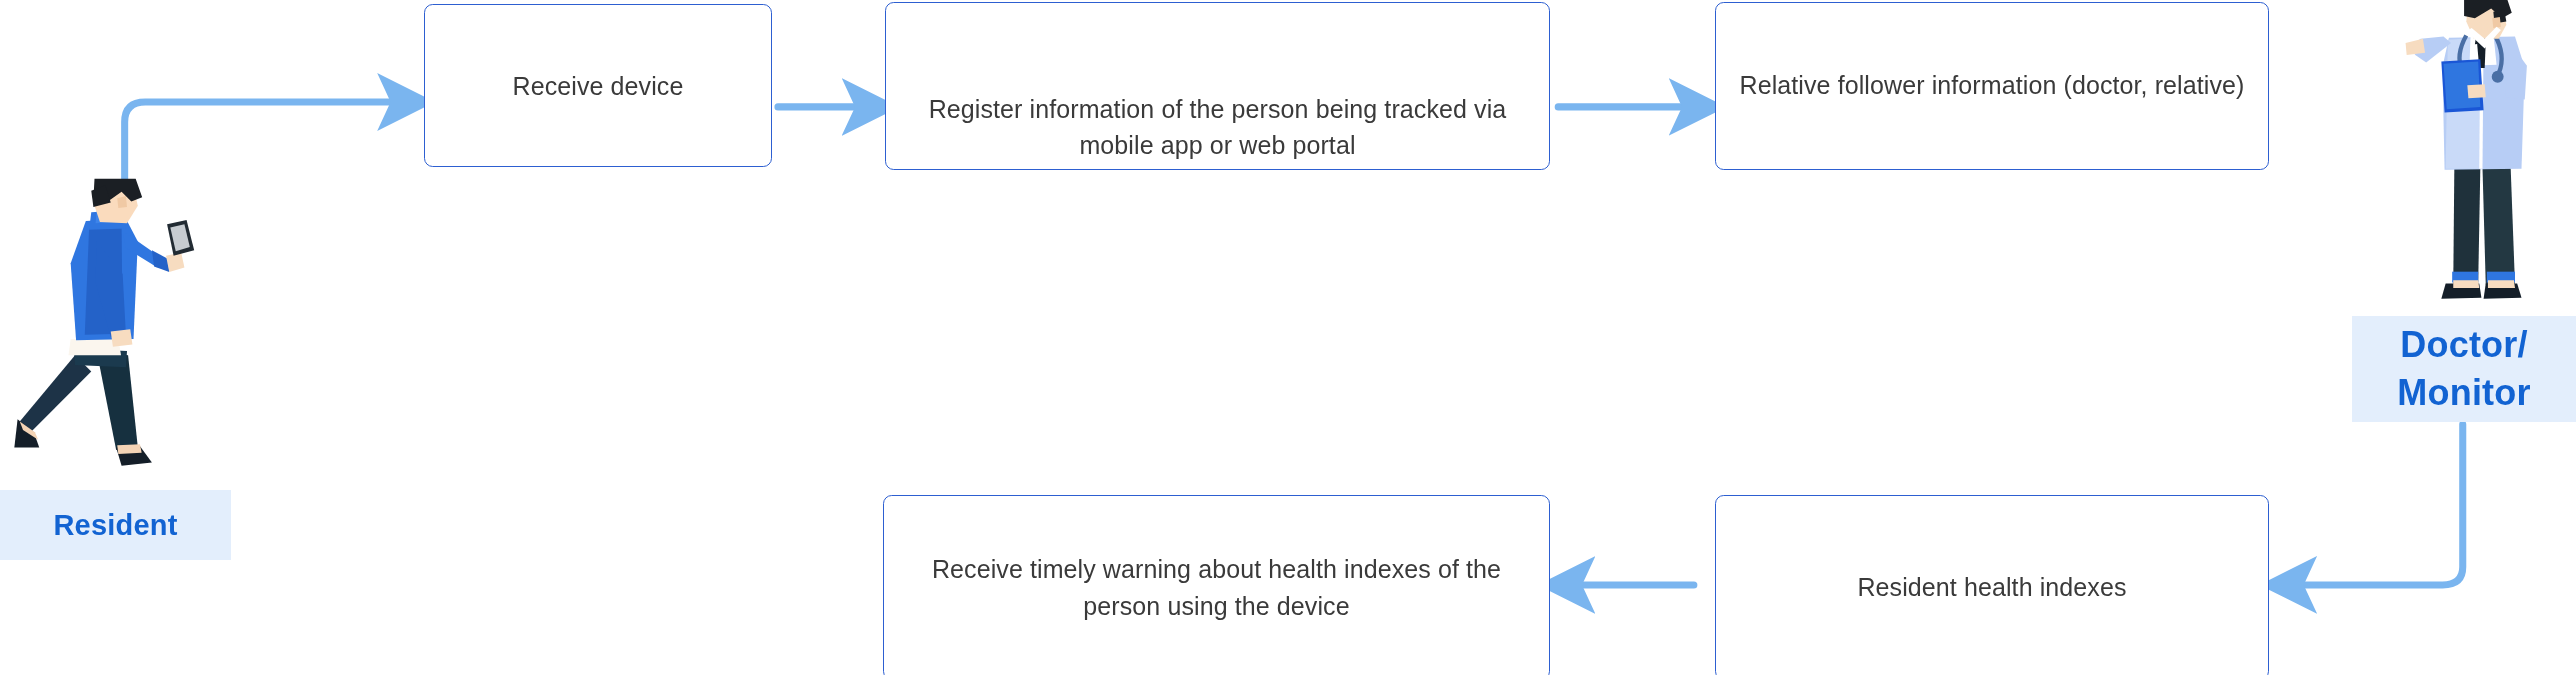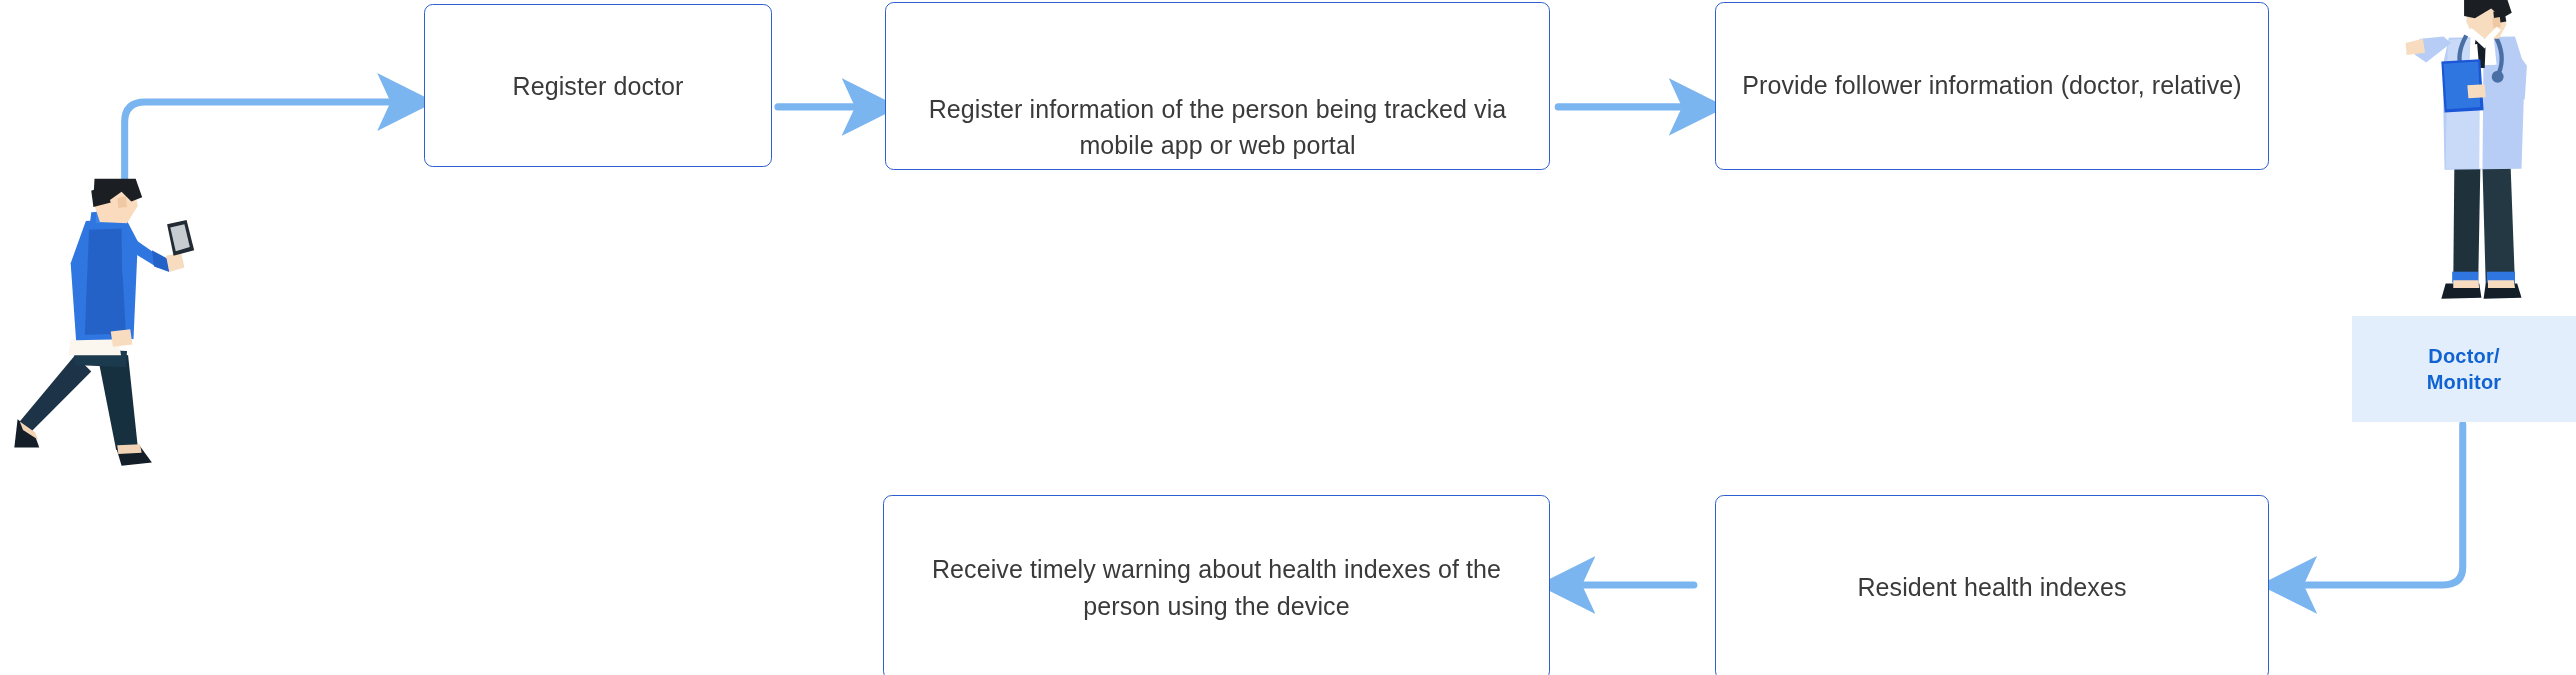--- a/index.html
+++ b/index.html
@@ -56,21 +56,21 @@
     text-align:center;
     line-height:1.32;
     letter-spacing:0.2px;
   }
   #label-resident{
     left:0px; top:490px; width:231px; height:70px;
     font-size:29px;
   }
   #label-doctor{
     left:2352px; top:316px; width:224px; height:106px;
-    font-size:20px;
+    font-size:36px;
   }
   #label-doctor .txt{display:block;width:100%;}
 
   
   .figure{position:absolute;}
   #fig-resident{left:9.8px;  top:176px; width:195px;  height:318px;}
   #fig-doctor  {left:2385px;top:-4.3px;  width:195px;  height:326px;}
 </style>
 </head>
 <body>
@@ -190,39 +190,42 @@
       <path d="M146,2 L224,0 L234,30 L216,40 L196,22 L166,40 L146,36 Z" fill="#1b1f24"></path>
       <path d="M200,28 L220,24 L224,46 L202,50 Z" fill="#1b1f24"></path>
 
       <path d="M198,40 L212,38 L214,56 L200,58 Z" fill="#f0c9a4"></path>
 
       <path d="M150,64 L184,96 L214,62 L206,56 L184,78 L160,58 Z" fill="#ffffff"></path>
     </svg>
   </div>
 
   <div class="box" id="box-register-device">
-    <span class="txt">Register doctor</span>
+    <span class="txt">Receive device</span>
   </div>
 
   <div class="box" id="box-register-info">
     <span class="txt">Register information of the person being tracked via mobile app or web portal</span>
   </div>
 
   <div class="box" id="box-provide-follower">
-    <span class="txt">Provide follower information (doctor, relative)</span>
+    <span class="txt">Relative follower information (doctor, relative)</span>
   </div>
 
   <div class="box" id="box-receive-warning">
     <span class="txt">Receive timely warning about health indexes of the person using the device</span>
   </div>
 
   <div class="box" id="box-monitor-health">
     <span class="txt">Resident health indexes</span>
   </div>
 
+  <div class="actor-label" id="label-resident">
+    <span class="txt">Resident</span>
+  </div>
 
   <div class="actor-label" id="label-doctor">
     <span>
       <span class="txt">Doctor/</span>
       <span class="txt">Monitor</span>
     </span>
   </div>
 
 </div>
 

